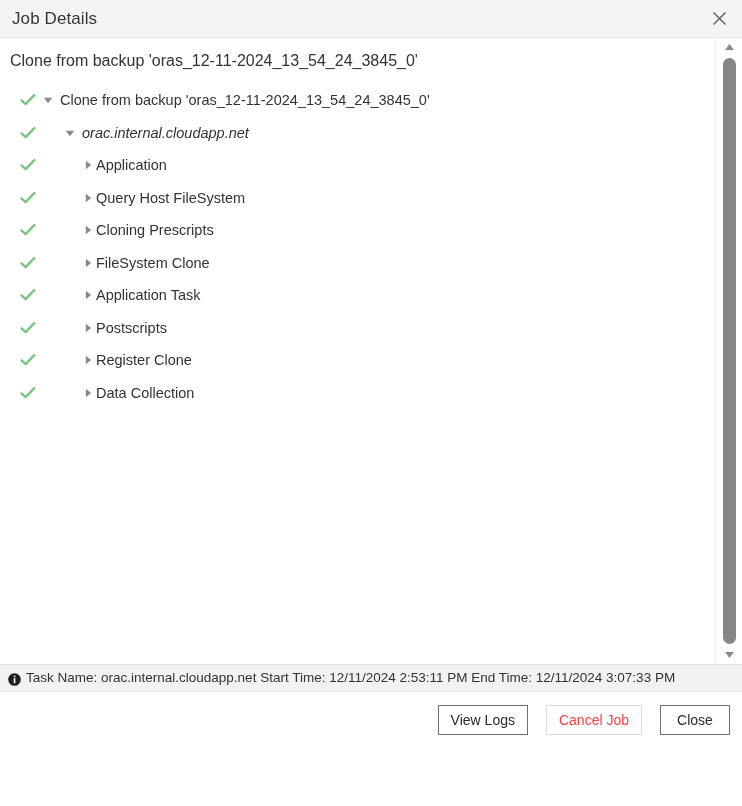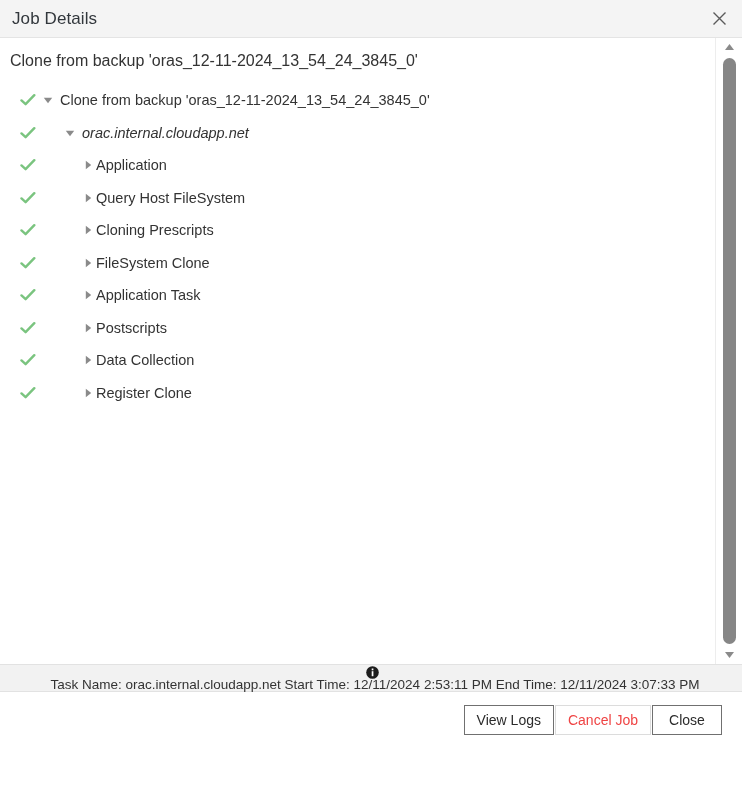--- a/index.html
+++ b/index.html
@@ -172,21 +172,20 @@
   .statusbar {
     height: 28px;
     min-height: 28px;
     background: #f2f2f2;
     border-top: 1px solid #e2e2e2;
     border-bottom: 1px solid #e2e2e2;
     display: flex;
     align-items: center;
     padding-left: 8px;
     box-sizing: border-box;
-    flex-direction: column;
   }
   .info-icon {
     width: 13px;
     height: 13px;
     margin-right: 5px;
     flex: 0 0 auto;
     display: block;
   }
   .status-text {
     font-size: 13.5px;
@@ -196,22 +195,22 @@
   }
 
   
   .footer {
     height: 56px;
     min-height: 56px;
     background: #ffffff;
     display: flex;
     align-items: center;
     justify-content: flex-end;
-    padding-right: 20px;
-    gap: 1px;
+    padding-right: 12px;
+    gap: 18px;
     box-sizing: border-box;
   }
   .btn {
     min-width: 70px;
     height: 30px;
     padding: 0 12px;
     font-size: 14px;
     font-family: "Liberation Sans", sans-serif;
     background: #ffffff;
     border: 1px solid #707070;
@@ -335,32 +334,32 @@
           </div>
           <div class="tree-row depth-3">
             <svg class="check-icon" viewBox="0 0 16 16">
               <path d="M1.5 8.4 L5.6 12.2 L14.3 3.2" stroke="#7ac47f" stroke-width="2.4" fill="none" stroke-linecap="round" stroke-linejoin="round"></path>
             </svg>
             <span class="twisty">
               <svg width="10" height="10" viewBox="0 0 10 10">
                 <path d="M2.8 0.8 L8.2 5 L2.8 9.2 Z" fill="#8a8a8a"></path>
               </svg>
             </span>
+            <span class="node-label">Register Clone</span>
+          </div>
+          <div class="tree-row depth-3">
+            <svg class="check-icon" viewBox="0 0 16 16">
+              <path d="M1.5 8.4 L5.6 12.2 L14.3 3.2" stroke="#7ac47f" stroke-width="2.4" fill="none" stroke-linecap="round" stroke-linejoin="round"></path>
+            </svg>
+            <span class="twisty">
+              <svg width="10" height="10" viewBox="0 0 10 10">
+                <path d="M2.8 0.8 L8.2 5 L2.8 9.2 Z" fill="#8a8a8a"></path>
+              </svg>
+            </span>
             <span class="node-label">Data Collection</span>
-          </div>
-          <div class="tree-row depth-3">
-            <svg class="check-icon" viewBox="0 0 16 16">
-              <path d="M1.5 8.4 L5.6 12.2 L14.3 3.2" stroke="#7ac47f" stroke-width="2.4" fill="none" stroke-linecap="round" stroke-linejoin="round"></path>
-            </svg>
-            <span class="twisty">
-              <svg width="10" height="10" viewBox="0 0 10 10">
-                <path d="M2.8 0.8 L8.2 5 L2.8 9.2 Z" fill="#8a8a8a"></path>
-              </svg>
-            </span>
-            <span class="node-label">Register Clone</span>
           </div>
         </div>
     </div>
 
     <div class="vscroll">
       <div class="vscroll-arrow up">
         <svg width="11" height="8" viewBox="0 0 11 8" aria-hidden="true">
           <path d="M5.5 1 L10 7 L1 7 Z" fill="#8a8a8a"></path>
         </svg>
       </div>

